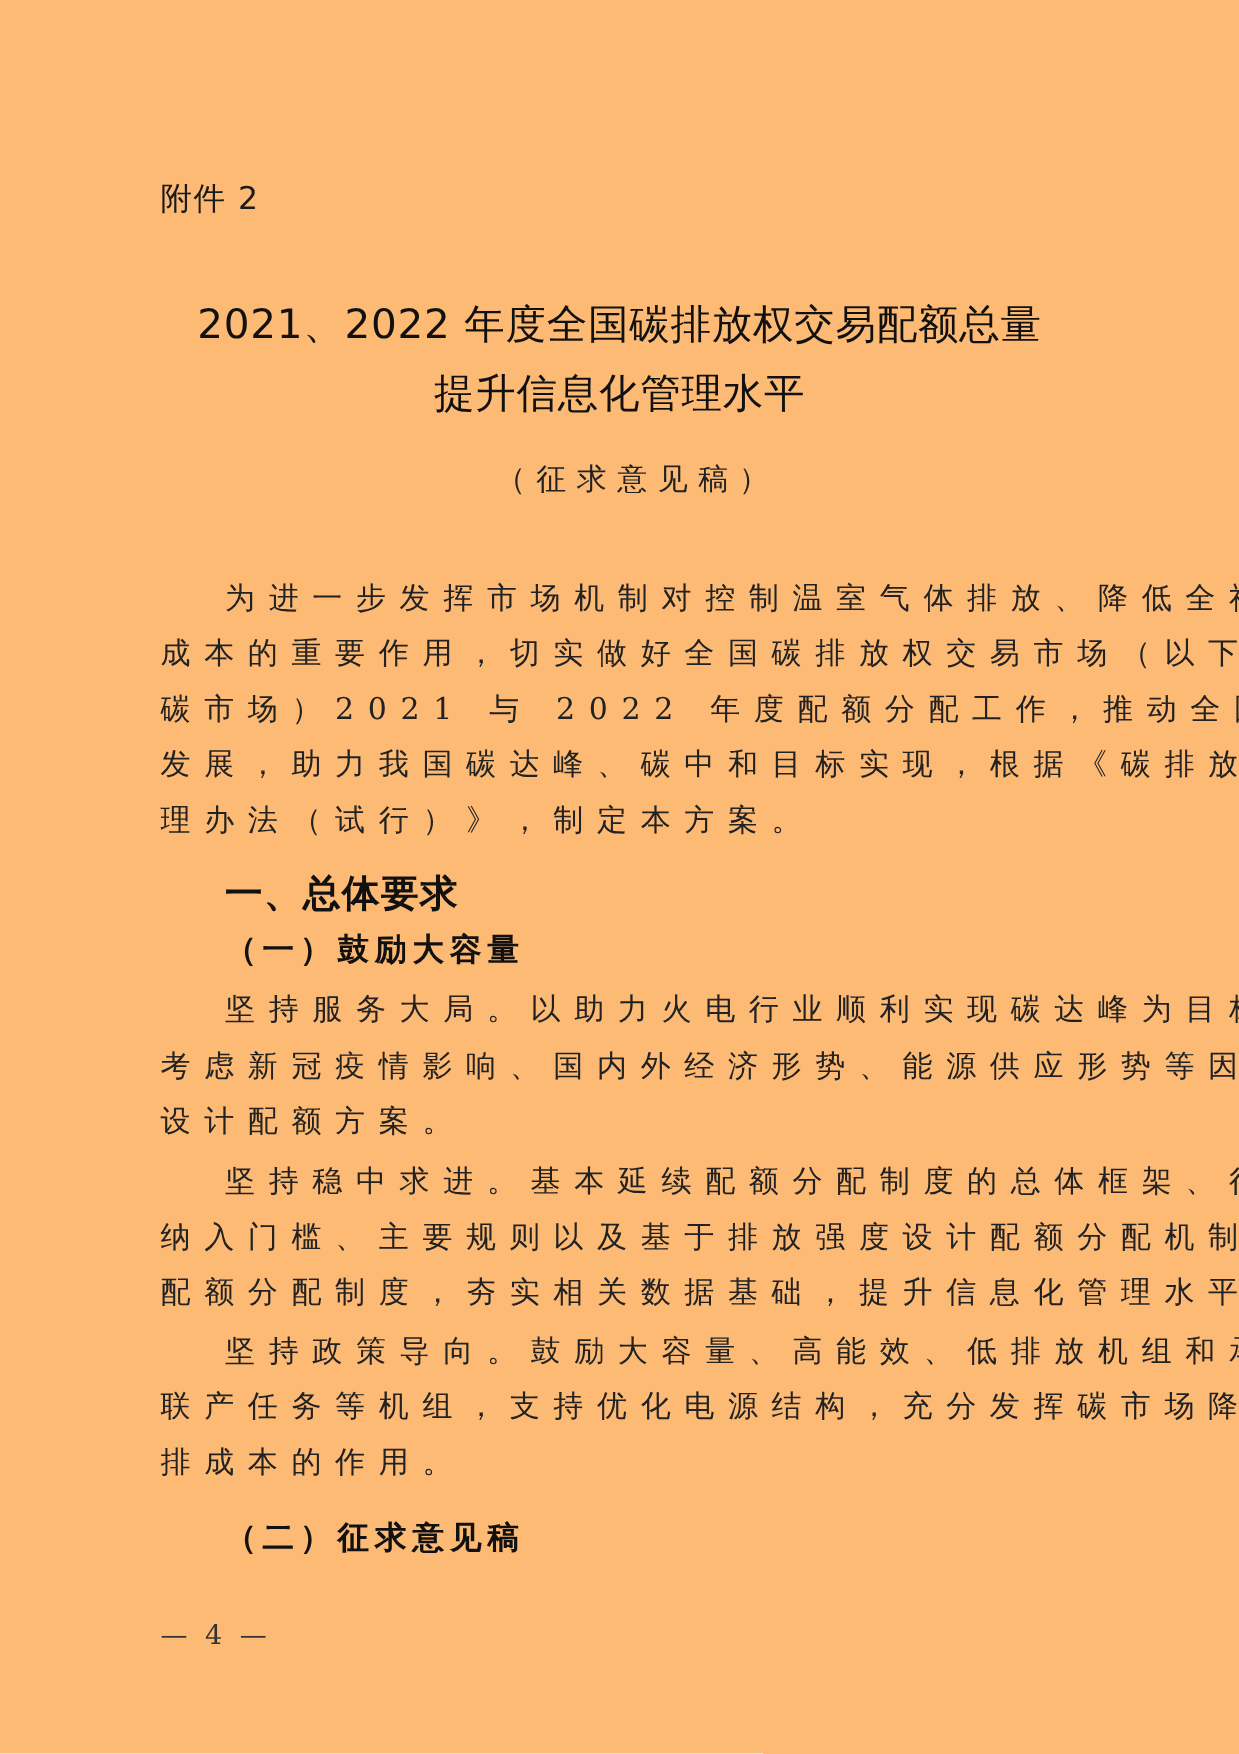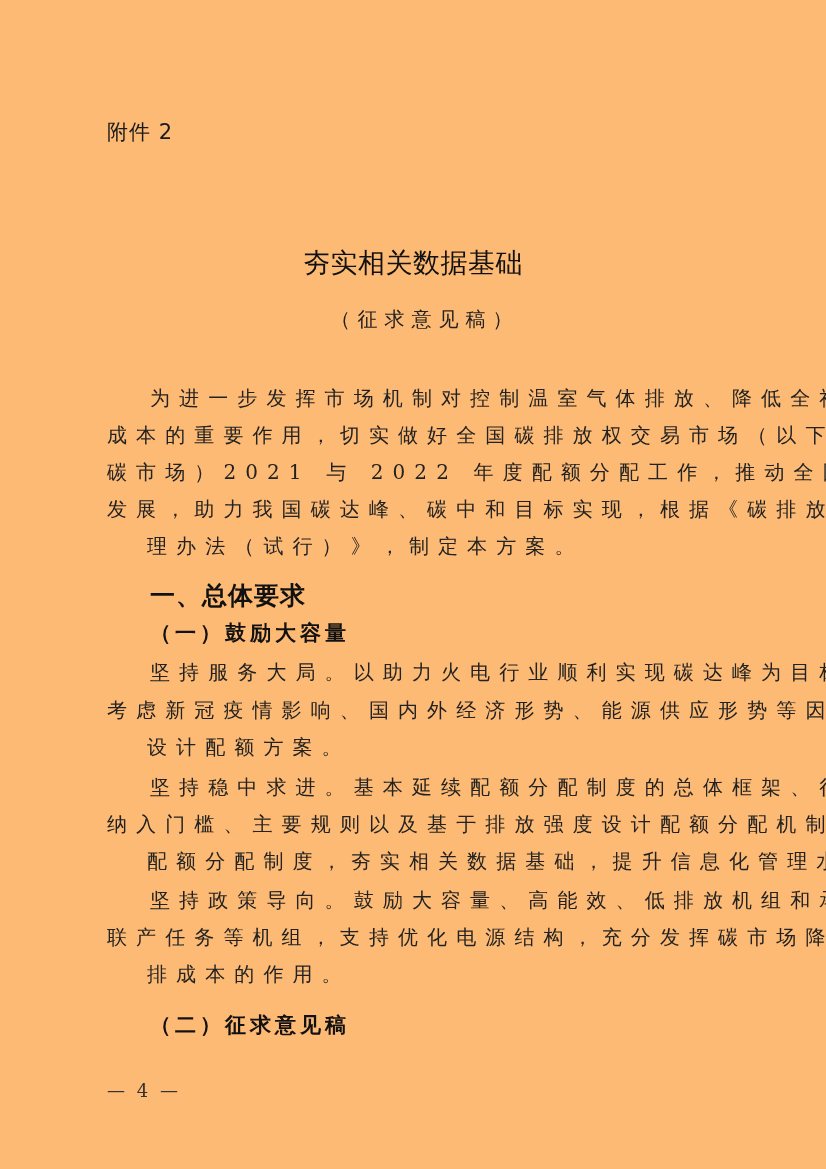--- a/index.html
+++ b/index.html
@@ -6,33 +6,34 @@
   body { width: 826px; height: 1169px; position: relative; overflow: hidden; color: #1a1a1a; }
   .page { position: absolute; left: 0; top: 0; width: 826px; height: 1169px; background: #fdba74; }
   .line { position: absolute; white-space: nowrap; line-height: 1; }
   .attach { left: 107px; top: 122px; font-family: "DejaVu Sans", sans-serif; font-size: 21px; letter-spacing: 1px; }
   .title { left: 0; width: 826px; text-align: center; font-family: "DejaVu Sans", sans-serif; font-size: 27px; letter-spacing: 0.5px; color: #111; }
   .title1 { top: 203px; }
   .title2 { top: 249px; }
   .subtitle { left: 12px; width: 826px; text-align: center; top: 309px; font-family: "DejaVu Serif", serif; font-size: 20px; letter-spacing: 7px; color: #222; }
   .body-line { left: 107px; width: 612px; font-family: "DejaVu Serif", serif; font-size: 20px; letter-spacing: 9.1px; color: #222; text-align: justify; text-align-last: justify; }
   .body-line.first { left: 150px; width: 569px; }
-  .body-line.last { text-align-last: left; margin-left: 40px; }
+  .body-line.last { text-align-last: left; }
   .h1 { left: 150px; font-family: "DejaVu Sans", sans-serif; font-size: 25px; font-weight: bold; letter-spacing: 1px; color: #111; }
   .h2 { left: 150px; font-family: "DejaVu Serif", serif; font-size: 21px; font-weight: bold; letter-spacing: 4px; color: #111; }
   .pagenum { left: 107px; top: 1082px; font-family: "DejaVu Serif", serif; font-size: 18px; color: #333; word-spacing: 6px; }
 </style>
 </head>
 <body>
 
 <div class="page">
 
   <div class="line attach">附件 2</div>
 
-  <div class="line title title2">夯实相关数据基础</div>
+  <div class="line title title1">2021、2022 年度全国碳排放权交易配额总量</div>
+  <div class="line title title2">提升信息化管理水平</div>
   <div class="line subtitle">（征求意见稿）</div>
 
   <div>
     <div class="line body-line first" style="top:388px">为进一步发挥市场机制对控制温室气体排放、降低全社会减排</div>
     <div class="line body-line" style="top:425px">成本的重要作用，切实做好全国碳排放权交易市场（以下简称全国</div>
     <div class="line body-line" style="top:462px">碳市场）2021 与 2022 年度配额分配工作，推动全国碳市场建设健康</div>
     <div class="line body-line" style="top:499px">发展，助力我国碳达峰、碳中和目标实现，根据《碳排放权交易管</div>
     <div class="line body-line last" style="top:536px">理办法（试行）》，制定本方案。</div>
   </div>
 

